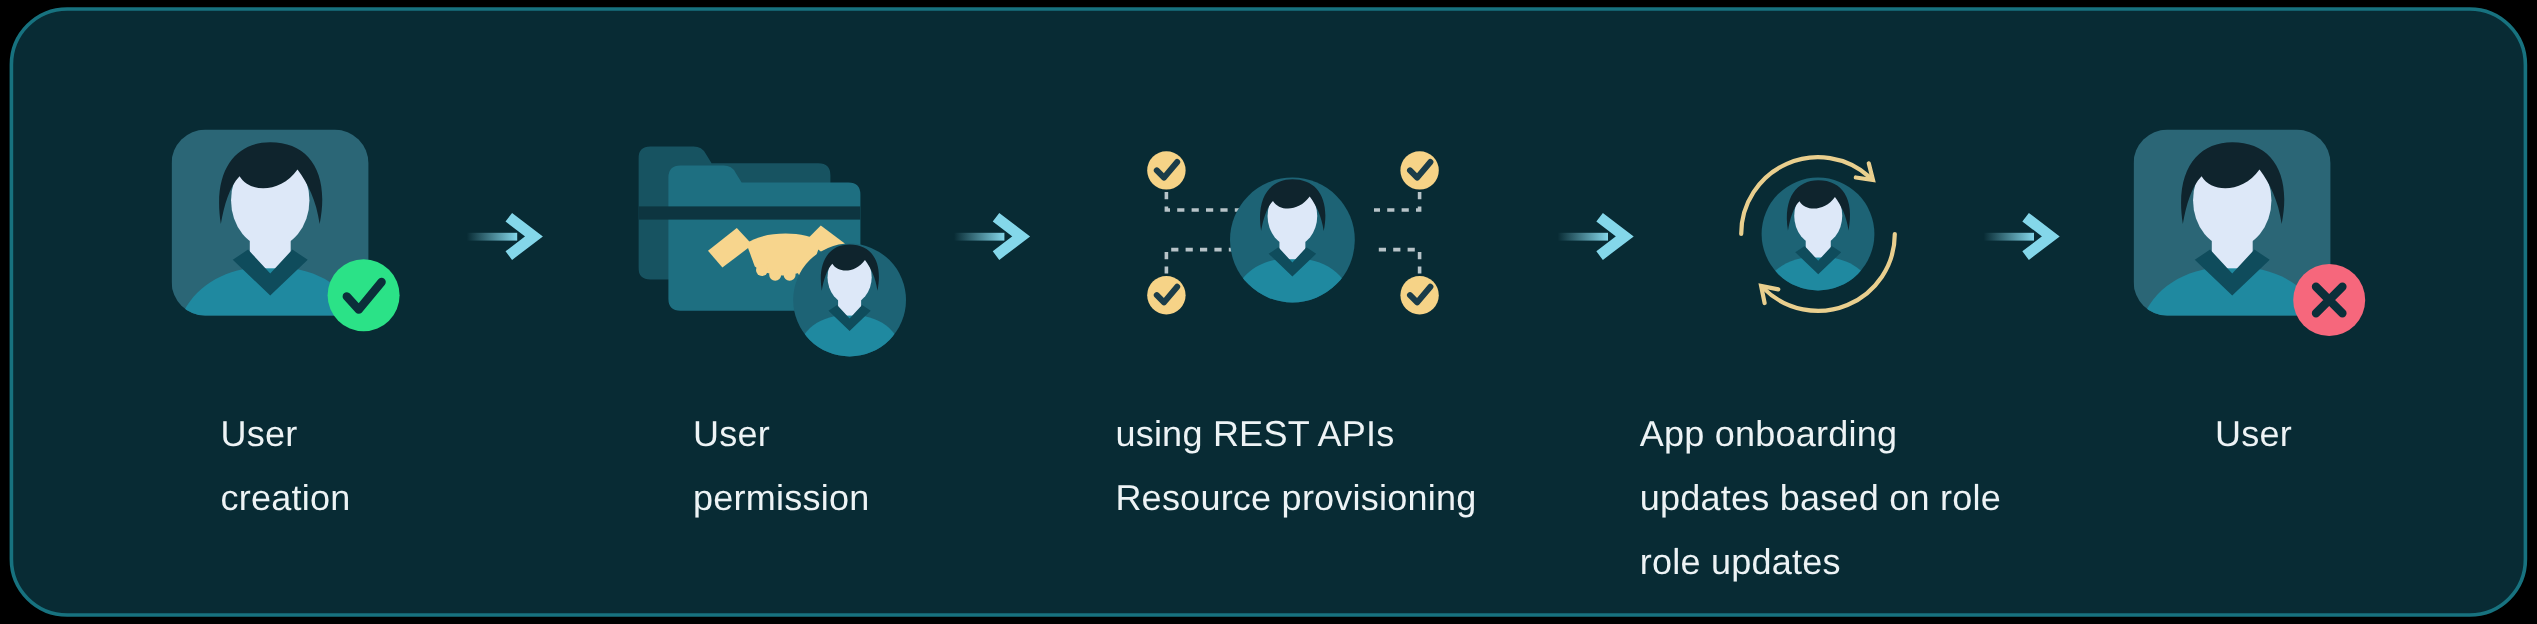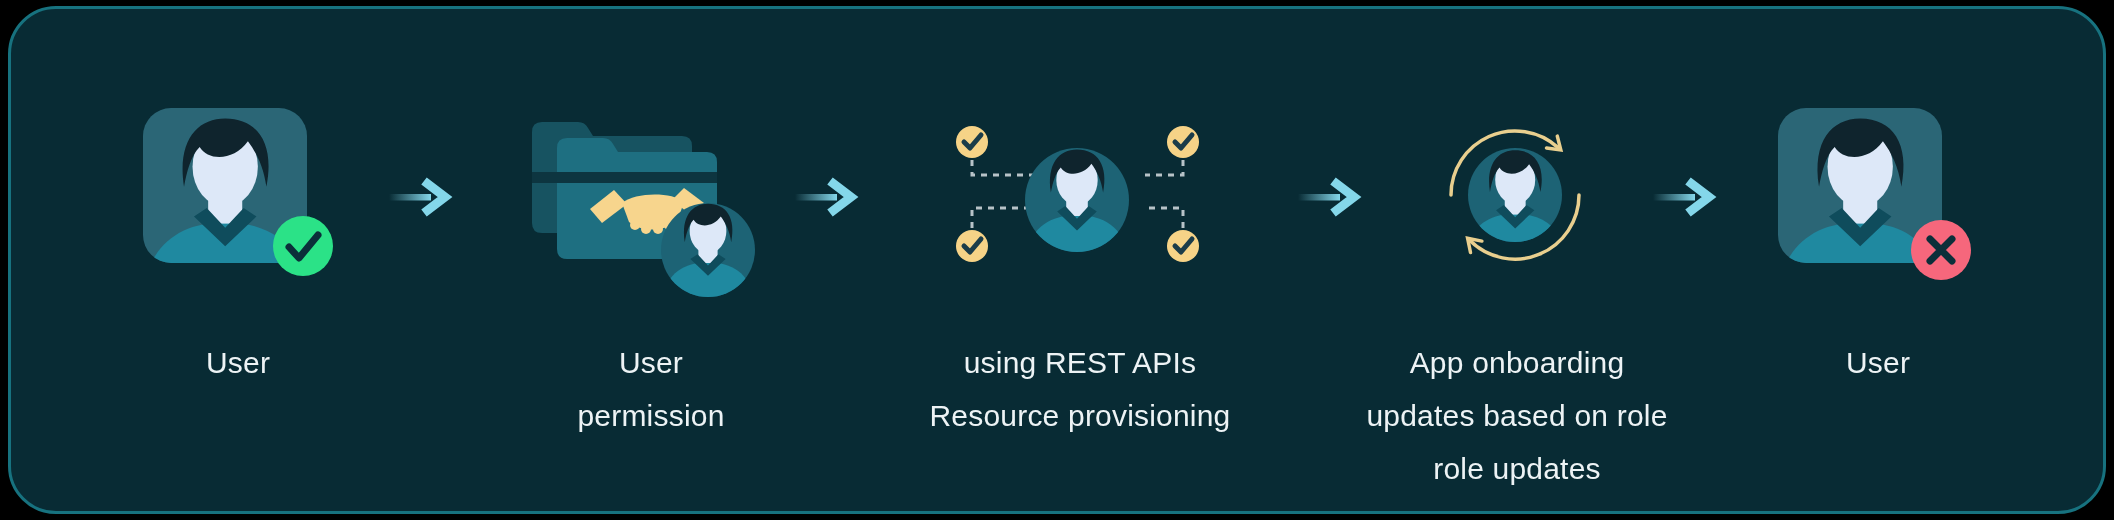--- a/index.html
+++ b/index.html
@@ -1,21 +1,21 @@
 <!DOCTYPE html>
 <html style="--page-bg: #000000; --card-bg: #082b34; --card-border: #17727f; --text: #edf3f5; --avatar-square-bg: #2b6676; --avatar-circle-bg: #1d6375; --hair: #0f242d; --face: #dde8f8; --shirt: #1f89a0; --collar: #0f4c5c; --success-green: #2be287; --danger-pink: #f6677c; --badge-glyph: #0b2f3a; --check-yellow: #f6d387; --yellow-glyph: #1b3c49; --dash-gray: #b7c3c8; --folder-back: #175361; --folder-front: #1e6f81; --folder-band: #0d3540; --handshake-yellow: #f7d58d; --sync-gold: #e9cf8e; --flow-blue: #84d7ea;"><head>
 <meta charset="utf-8">
 <style>
   html,body{margin:0;padding:0;background:var(--page-bg,#000);}
   body{font-family:"Liberation Sans", sans-serif;}
   .stage{position:relative;width:2114px;height:520px;background:var(--page-bg,#000);overflow:hidden;}
   .card{position:absolute;left:8px;top:6px;width:2098px;height:508px;box-sizing:border-box;
         background:var(--card-bg,#082b34);border:3px solid var(--card-border,#17727f);border-radius:48px;}
   .abs{position:absolute;}
-  .step-label{position:absolute;top:336px;transform:translateX(-50%);text-align:center;
+  .step-label{position:absolute;top:336px;transform:translateX(-50%);text-align:left;
               color:var(--text,#edf3f5);font-size:30px;line-height:53px;font-weight:400;
               letter-spacing:0.2px;white-space:nowrap;}
   
   .f-shirt{fill:var(--shirt);} .f-face{fill:var(--face);} .f-hair{fill:var(--hair);} .f-collar{fill:var(--collar);}
   .f-square{fill:var(--avatar-square-bg);} .f-circle{fill:var(--avatar-circle-bg);}
   .f-green{fill:var(--success-green);} .f-pink{fill:var(--danger-pink);}
   .s-glyph{stroke:var(--badge-glyph);stroke-width:7;fill:none;stroke-linecap:round;stroke-linejoin:round;}
   .f-yellow{fill:var(--check-yellow);}
   .s-ycheck{stroke:var(--yellow-glyph);stroke-width:5;fill:none;stroke-linecap:round;stroke-linejoin:round;}
   .s-dash{stroke:var(--dash-gray);stroke-width:3;fill:none;stroke-dasharray:6 6;}
@@ -185,20 +185,21 @@
         </g>
     </g>
     <g>
       <circle class="f-pink" cx="163" cy="142" r="30"></circle>
       <path class="s-glyph" d="M152,131 L174,153 M174,131 L152,153"></path>
     </g>
   </svg>
 
   <div class="step-label" style="left:238px">
     <div>User</div>
+    <div>creation</div>
   </div>
   <div class="step-label" style="left:651px">
     <div>User</div>
     <div>permission</div>
   </div>
   <div class="step-label" style="left:1080px">
     <div>using REST APIs</div>
     <div>Resource provisioning</div>
   </div>
   <div class="step-label" style="left:1517px">

